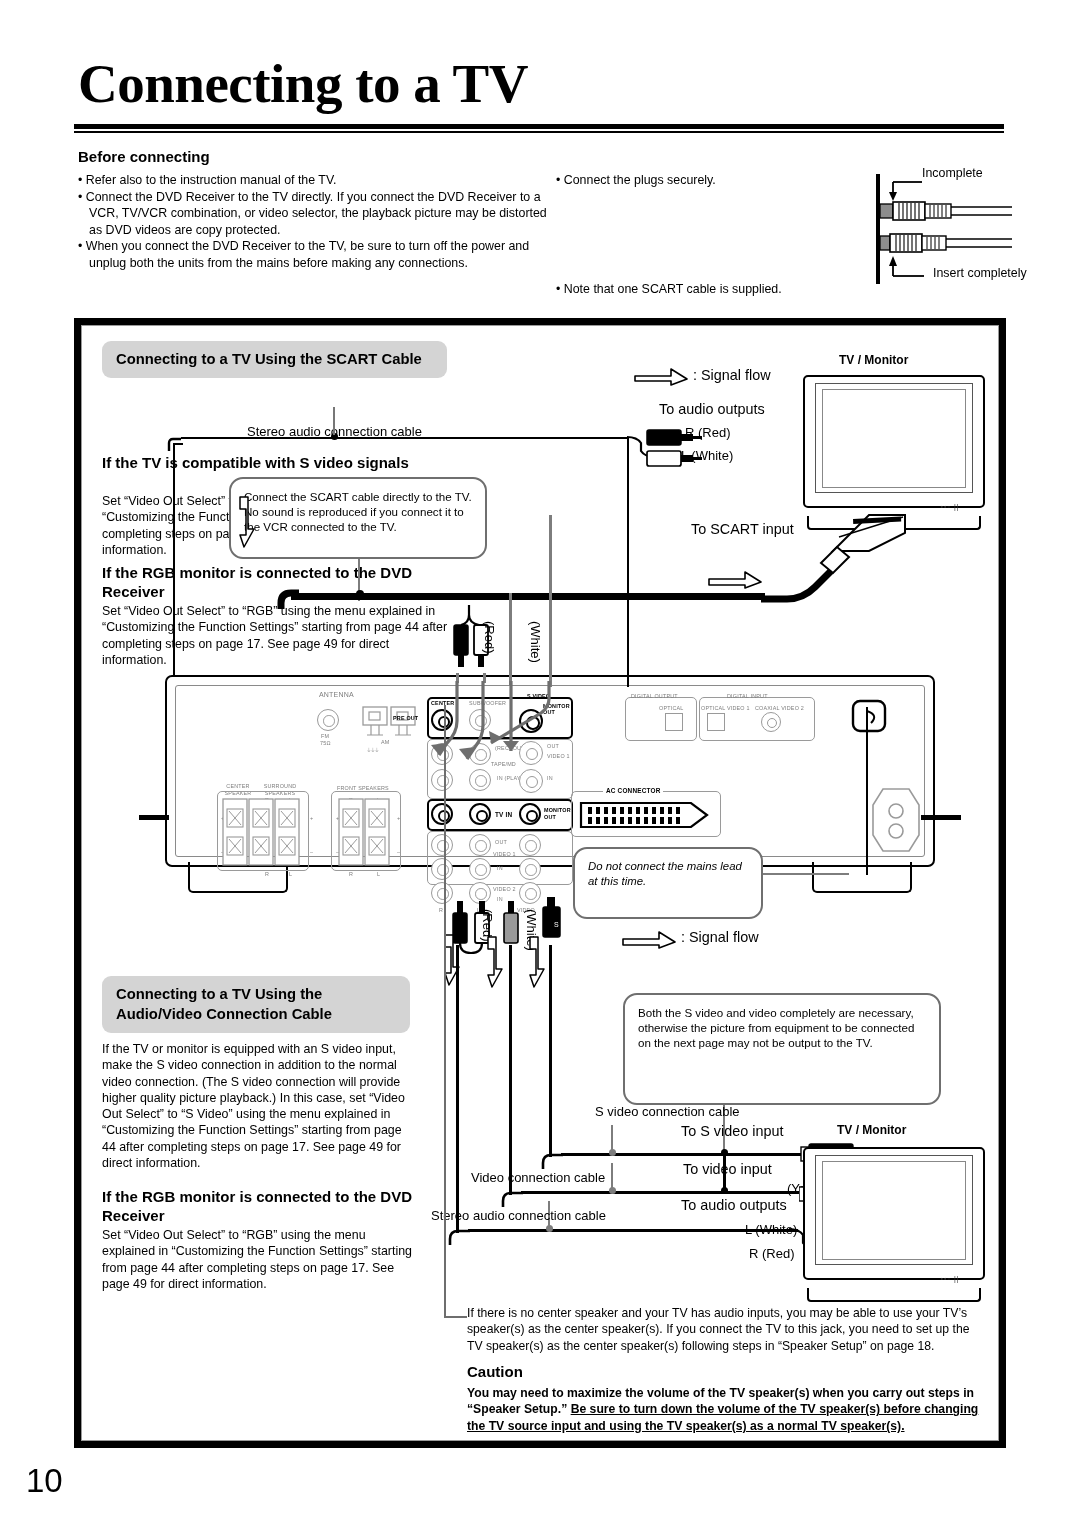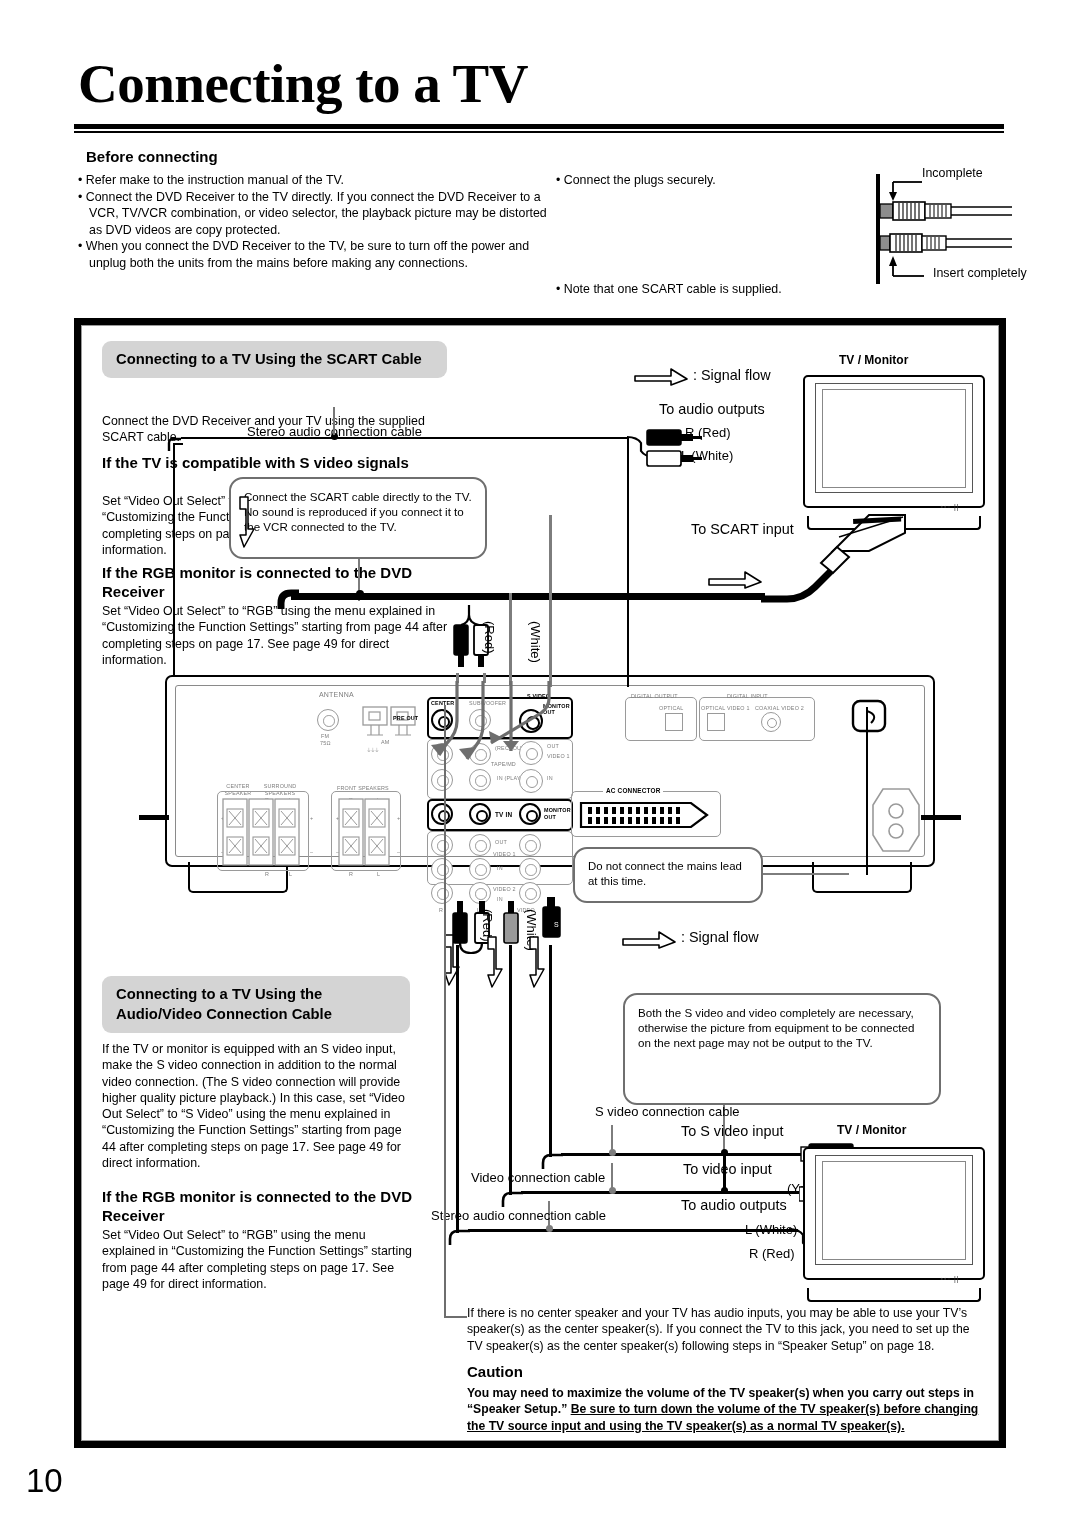--- a/index.html
+++ b/index.html
@@ -22,21 +22,21 @@
   }
   .title-rule{
     position:absolute; left:74px; top:124px; width:930px;
     border-top:5px solid #000; border-bottom:2px solid #000;
     height:9px;
   }
 
   
   .bc-head{
     position:absolute; left:78px; top:148px;
-    font-size:15px; font-weight:bold;margin-left:8px;
+    font-size:15px; font-weight:bold;
   }
   .bullets{ position:absolute; font-size:12.4px; line-height:16.5px; }
   .bullets p{ margin:0 0 0 0; padding-left:11px; text-indent:-11px; }
   .bullets p::before{ content:"\2022  "; }
   .bc-left{ left:78px; top:172px; width:470px; }
   .bc-right{ left:556px; top:172px; width:300px; }
   .bc-right .sp{ height:92px; }
 
   
   .plug-diagram{ position:absolute; left:862px; top:170px; width:170px; height:120px; }
@@ -154,21 +154,21 @@
 </style>
 </head>
 <body>
 
 <div class="page-title">Connecting to a TV</div>
 <div class="title-rule"></div>
 
 <div class="bc-head">Before connecting</div>
 
 <div class="bullets bc-left">
-  <p>Refer make to the instruction manual of the TV.</p>
+  <p>Refer also to the instruction manual of the TV.</p>
   <p>Connect the DVD Receiver to the TV directly. If you connect the DVD Receiver to a VCR, TV/VCR combination, or video selector, the playback picture may be distorted as DVD videos are copy protected.</p>
   <p>When you connect the DVD Receiver to the TV, be sure to turn off the power and unplug both the units from the mains before making any connections.</p>
 </div>
 
 <div class="bullets bc-right">
   <p>Connect the plugs securely.</p>
   <div class="sp"></div>
   <p>Note that one SCART cable is supplied.</p>
 </div>
 
@@ -226,21 +226,20 @@
     <polygon points="31,86 27,96 35,96" fill="#000"></polygon>
   </svg>
   <span class="plug-label" style="left:60px; top:-4px;">Incomplete</span>
   <span class="plug-label" style="left:71px; top:96px;">Insert completely</span>
 </div>
 
 <div class="main-box">
   <div class="inner-frame"></div>
 
   <div class="grey-head" style="left:21px; top:16px; width:345px;">Connecting to a TV Using the SCART Cable</div>
-  <div class="body-text" style="left:21px; top:88px; width:350px;">Connect the DVD Receiver and your TV using the supplied SCART cable.</div>
   <div class="sub-head" style="left:21px; top:128px; width:345px;">If the TV is compatible with S video signals</div>
   <div class="body-text" style="left:21px; top:168px; width:352px;">Set “Video Out Select” to “S Video” using the menu explained in “Customizing the Function Settings” starting from page 44 after completing steps on page 17. See page 49 for direct information.</div>
   <div class="sub-head" style="left:21px; top:238px; width:345px;">If the RGB monitor is connected to the DVD Receiver</div>
   <div class="body-text" style="left:21px; top:278px; width:352px;">Set “Video Out Select” to “RGB” using the menu explained in “Customizing the Function Settings” starting from page 44 after completing steps on page 17. See page 49 for direct information.</div>
 
   <div class="grey-head" style="left:21px; top:651px; width:308px;">Connecting to a TV Using the Audio/Video Connection Cable</div>
   <div class="body-text" style="left:21px; top:716px; width:316px;">If the TV or monitor is equipped with an S video input, make the S video connection in addition to the normal video connection. (The S video connection will provide higher quality picture playback.) In this case, set “Video Out Select” to “S Video” using the menu explained in “Customizing the Function Settings” starting from page 44 after completing steps on page 17. See page 49 for direct information.</div>
   <div class="sub-head" style="left:21px; top:862px; width:320px;">If the RGB monitor is connected to the DVD Receiver</div>
   <div class="body-text" style="left:21px; top:902px; width:310px;">Set “Video Out Select” to “RGB” using the menu explained in “Customizing the Function Settings” starting from page 44 after completing steps on page 17. See page 49 for direct information.</div>
 
@@ -505,21 +504,21 @@
       <path d="M22 12 Q34 16 26 24" fill="none" stroke="#000" stroke-width="2"></path>
     </svg>
     <svg style="position:absolute; left:706px; top:112px;" width="52" height="66" viewBox="0 0 52 66">
       <path d="M12 2 L38 2 L48 18 L48 48 L38 64 L12 64 L2 48 L2 18 Z" fill="#fff" stroke="#9a9a9a" stroke-width="1.6"></path>
       <circle cx="25" cy="24" r="7" fill="#fff" stroke="#9a9a9a" stroke-width="1.6"></circle>
       <circle cx="25" cy="44" r="7" fill="#fff" stroke="#9a9a9a" stroke-width="1.6"></circle>
     </svg>
     <div class="wire" style="left:756px; top:140px; width:40px; height:5px; background:#000;"></div>
     <div class="wire" style="left:-26px; top:140px; width:30px; height:5px; background:#000;"></div>
 
-    <div class="callout" style="left:408px; top:172px; width:190px; height:56px; font-size:11.4px;">Do not connect the mains lead at this time.</div>
+    <div class="callout" style="left:408px; top:172px; width:190px; height:72px; font-size:11.4px;font-style:italic;">Do not connect the mains lead at this time.</div>
     <div class="wire-grey" style="left:598px; top:198px; width:86px; height:1.8px;"></div>
   </div>
 
   <div class="wire-grey" style="left:375px; top:348px; width:2.6px; height:10px;"></div>
   <div class="wire-grey" style="left:402px; top:348px; width:2.6px; height:10px;"></div>
   <div class="wire" style="left:428px; top:268px; width:2.6px; height:92px; background:#7d7d7d;"></div>
   <div class="wire" style="left:468px; top:190px; width:2.6px; height:172px; background:#7d7d7d;"></div>
   <div class="wire" style="left:546px; top:112px; width:2.4px; height:250px;"></div>
 
   <svg style="position:absolute; left:340px; top:356px;" width="240" height="216" viewBox="0 0 240 216">

